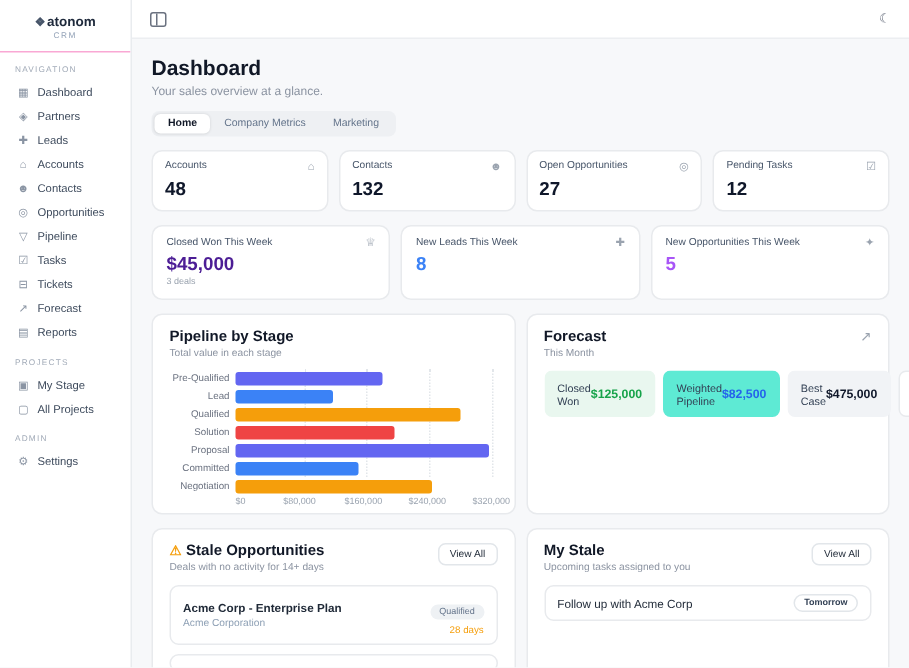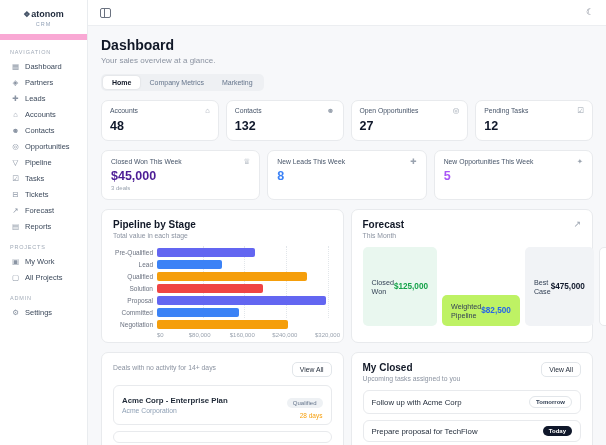--- a/index.html
+++ b/index.html
@@ -7,21 +7,21 @@
   body {
     font-family:"Liberation Sans", sans-serif;
     background:#f7f8fa; color:#0f172a; display:flex;
   }
   
   .sidebar {
     width:88px; min-width:88px; background:#ffffff;
     border-right:1px solid #e9ecef; display:flex; flex-direction:column;
     padding-bottom:8px; overflow:hidden;
   }
-  .brand { padding:9px 10px 7px; text-align:center; border-bottom:6px solid #f9a8d4; cursor:pointer; }
+  .brand { padding:9px 10px 7px; text-align:center; border-bottom:1px solid #f9a8d4; cursor:pointer; }
   .brand-name { font-size:9px; font-weight:bold; color:#1e293b; }
   .brand-logo { font-size:8px; color:#475569; margin-right:1px; }
   .brand-sub { font-size:5.5px; color:#94a3b8; letter-spacing:1px; margin-top:2px; }
   .side-section { padding:7px 8px 0; }
   .side-label { font-size:5.5px; letter-spacing:0.8px; text-transform:uppercase; color:#a2abb8; margin:2px 0 4px 2px; }
   .side-item {
     display:flex; align-items:center; gap:5px; padding:3px 3px; border-radius:4px;
     cursor:pointer; margin-bottom:1px;
   }
   .side-icon { width:9px; font-size:7.5px; color:#8a94a3; text-align:center; line-height:1; }
@@ -73,21 +73,21 @@
   .grid-lines { position:absolute; left:48px; right:4px; top:0; bottom:12px; pointer-events:none; }
   .grid-line { position:absolute; top:0; bottom:0; width:0; border-left:1px dotted #e2e6ea; }
   .xaxis { position:relative; height:9px; margin-left:44px; margin-right:4px; margin-top:2px; }
   .xtick { position:absolute; font-size:6px; color:#9aa3af; transform:translateX(-50%); white-space:nowrap; }
   
   .forecast-rows { margin-top:8px; display:flex; flex-direction:row; gap:5px; }
   .forecast-row { display:flex; justify-content:space-between; align-items:center; border-radius:5px; padding:5.5px 8px; border:1px solid transparent; }
   .forecast-row .f-label { font-size:7.2px; color:#334155; }
   .forecast-row .f-value { font-size:8.2px; font-weight:bold; color:#0f172a; }
   .row-success { background:#e9f7ef; } .row-success .f-value { color:#16a34a; }
-  .row-info { background:#bef264;margin-top:48px; } .row-info .f-value { color:#2563eb; }
+  .row-info { background:#5eead4; } .row-info .f-value { color:#2563eb; }
   .row-muted { background:#f1f3f6; }
   .row-plain { background:#ffffff; border-color:#e8eaed;gap:10px; }
   
   .list { margin-top:8px; display:flex; flex-direction:column; gap:6px; }
   .list-item { border:1px solid #e8eaed; border-radius:6px; padding:5px 8px; display:flex; justify-content:space-between; align-items:center; cursor:pointer; background:#fff; }
   .opp-name { font-size:7.8px; font-weight:bold; color:#1f2937; }
   .opp-company { font-size:6.8px; color:#8ea0b5; margin-top:2px; }
   .opp-right { text-align:right; }
   .badge { display:inline-block; font-size:6px; padding:2px 6px; border-radius:999px; background:#eef1f4; color:#64748b; }
   .opp-days { font-size:6.5px; color:#f59e0b; margin-top:3px; }
@@ -148,21 +148,21 @@
         </div>
         <div class="side-item">
           <div class="side-icon">▤</div>
           <div class="side-text">Reports</div>
         </div>
       </div>
       <div class="side-section">
         <div class="side-label">Projects</div>
         <div class="side-item">
           <div class="side-icon">▣</div>
-          <div class="side-text">My Work</div>
+          <div class="side-text">My Stage</div>
         </div>
         <div class="side-item">
           <div class="side-icon">▢</div>
           <div class="side-text">All Projects</div>
         </div>
       </div>
       <div class="side-section">
         <div class="side-label">Admin</div>
         <div class="side-item">
           <div class="side-icon">⚙</div>
@@ -345,20 +345,21 @@
             </div>
           </div>
       </div>
     </div>
 
     
     <div class="row bottom-row">
       <div class="card panel">
         <div class="panel-head">
           <div>
+            <div class="panel-title"><span class="warn">⚠</span><span>Stale Opportunities</span></div>
             <div class="panel-sub">Deals with no activity for 14+ days</div>
           </div>
           <button class="view-all">View All</button>
         </div>
         <div class="list" id="stale-list">
             <div class="list-item">
               <div>
                 <div class="opp-name">Acme Corp - Enterprise Plan</div>
                 <div class="opp-company">Acme Corporation</div>
               </div>
@@ -366,31 +367,27 @@
             </div>
             <div class="list-item">
               <div class="opp-right"></div>
             </div>
           </div>
       </div>
 
       <div class="card panel">
         <div class="panel-head">
           <div>
-            <div class="panel-title">My Closed</div>
+            <div class="panel-title">My Stale</div>
             <div class="panel-sub">Upcoming tasks assigned to you</div>
           </div>
           <button class="view-all">View All</button>
         </div>
         <div class="list" id="task-list">
             <div class="list-item">
               <div class="task-title">Follow up with Acme Corp</div>
               <span class="badge badge-light">Tomorrow</span>
             </div>
-            <div class="list-item">
-              <div class="task-title">Prepare proposal for TechFlow</div>
-              <span class="badge badge-dark">Today</span>
-            </div>
           </div>
       </div>
     </div>
   </div>
 </div>
 
 </body></html>

